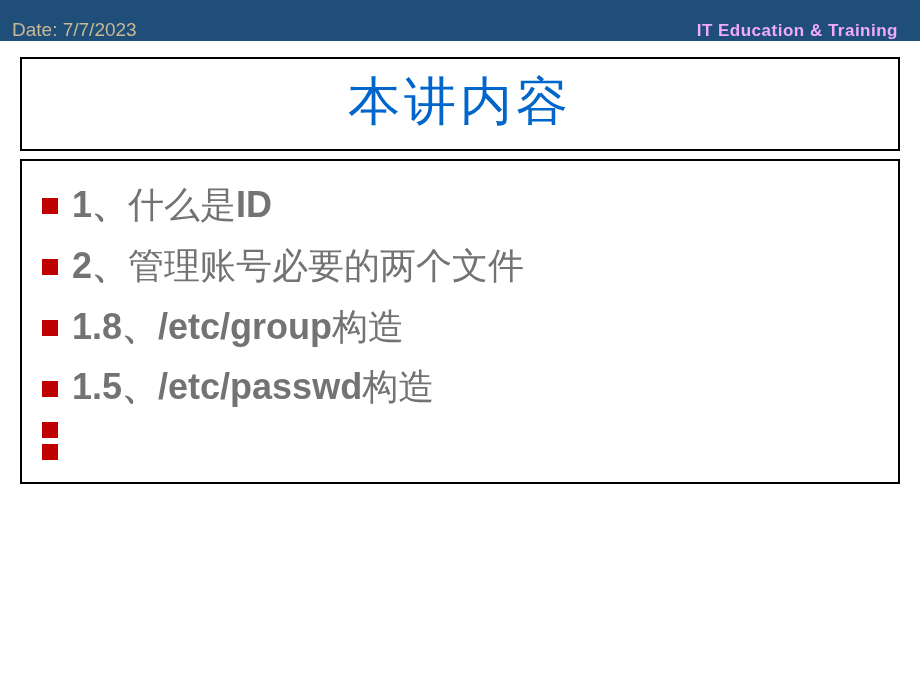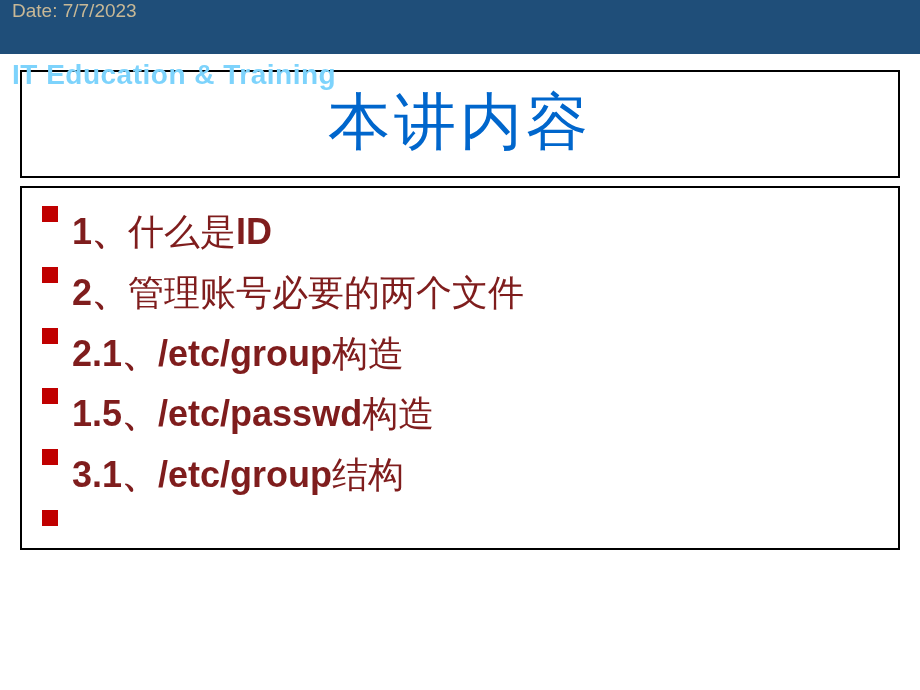--- a/index.html
+++ b/index.html
@@ -9,66 +9,65 @@
     }
     body {
       width: 920px;
       height: 690px;
       background: #ffffff;
       font-family: "SimSun", "Microsoft YaHei", Arial, sans-serif;
       overflow: hidden;
     }
     .header-bar {
       width: 100%;
-      height: 54px;
+      height: 41px;
       background: #1f4e79;
       display: flex;
-      align-items: flex-start;
+      align-items: flex-end;
       justify-content: space-between;
       padding: 0 12px;
-      flex-direction: column;
     }
     .header-date {
       color: #c8b896;
       font-size: 19px;
       font-family: Arial, sans-serif;
     }
     .header-brand {
-      color: #7dd3fc;
-      font-size: 28px;
+      color: #f0abfc;
+      font-size: 17px;
       font-weight: bold;
       font-family: Arial, sans-serif;
       letter-spacing: 0.5px;
       margin-right: 10px;
       margin-top: 37px;
     }
     .title-box {
       margin: 16px 20px 8px 20px;
       border: 2px solid #000000;
       text-align: center;
       padding: 8px 0 12px 0;
     }
     .title-text {
       color: #0066cc;
-      font-size: 62px;
+      font-size: 52px;
       font-family: "KaiTi", "STKaiti", "SimSun", serif;
       letter-spacing: 4px;
     }
     .content-box {
       margin: 6px 20px 16px 20px;
       border: 2px solid #000000;
       padding: 12px 20px 18px 20px;
     }
     .outline-item {
       display: flex;
-      align-items: flex-start;
+      align-items: center;
       margin: 4px 0;
       font-size: 36px;
       line-height: 1.55;
-      color: #7f1d1d;
+      color: #737373;
     }
     .bullet {
       width: 16px;
       height: 16px;
       background: #c00000;
       flex-shrink: 0;
       margin-right: 14px;
       margin-top: 2px;
     }
     .item-text {
@@ -102,26 +101,25 @@
 <div class="outline-item">
       <div class="bullet"></div>
       <div class="item-text"><span class="item-num">1</span><span class="item-num">、</span><span class="item-cn-bold">什么是</span><span class="item-latin">ID</span></div>
     </div>
     <div class="outline-item">
       <div class="bullet"></div>
       <div class="item-text"><span class="item-num">2</span><span class="item-num">、</span><span class="item-cn-bold">管理账号必要的两个文件</span></div>
     </div>
     <div class="outline-item">
       <div class="bullet"></div>
-      <div class="item-text"><span class="item-num">2.1</span><span class="item-num">、</span><span class="item-latin">/etc/group</span><span class="item-cn-bold">构造</span></div>
+      <div class="item-text"><span class="item-num">1.8</span><span class="item-num">、</span><span class="item-latin">/etc/group</span><span class="item-cn-bold">构造</span></div>
     </div>
     <div class="outline-item">
       <div class="bullet"></div>
       <div class="item-text"><span class="item-num">1.5</span><span class="item-num">、</span><span class="item-latin">/etc/passwd</span><span class="item-cn-bold">构造</span></div>
     </div>
     <div class="outline-item">
       <div class="bullet"></div>
-      <div class="item-text"><span class="item-num">3.1</span><span class="item-num">、</span><span class="item-latin">/etc/group</span><span class="item-cn-bold">结构</span></div>
     </div>
     <div class="outline-item">
       <div class="bullet"></div>
     </div>
   </div>
 
 </body></html>

